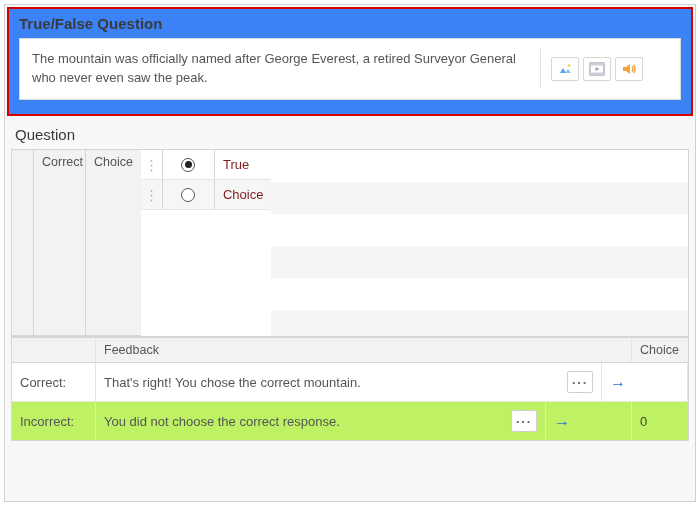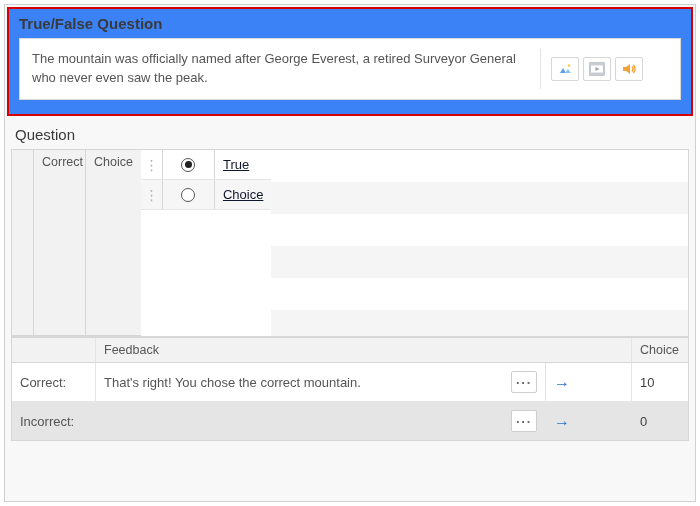--- a/index.html
+++ b/index.html
@@ -106,21 +106,21 @@
   }
   .choice-row:nth-child(odd) { background:#fff; }
   .choice-row:nth-child(even) { background:#f6f6f6; }
   .choice-row .col-handle {
     display:flex; align-items:center; justify-content:center;
     height:100%; color:#b0b0b0; cursor:grab; font-size:14px;
   }
   .choice-row .col-correct {
     display:flex; align-items:center; justify-content:center; height:100%;
   }
-  .choice-row .col-choice { padding: 0 8px; color:#0f172a;text-decoration:underline; }
+  .choice-row .col-choice { padding: 0 8px; color:#7f1d1d; }
   .radio {
     width:14px; height:14px; border:1.5px solid #555; border-radius:50%;
     display:flex; align-items:center; justify-content:center; cursor:pointer;
     background:#fff;
   }
   .radio.checked::after {
     content:""; width:7px; height:7px; background:#222; border-radius:50%;
   }
   .empty-stripes { flex:1; background:#fff; position:relative; }
   .empty-stripes::before {
@@ -133,21 +133,21 @@
     margin: 0 6px 6px 6px;
     border: 1px solid #d6d6d6;
     background: #fff;
   }
   .fb-header, .fb-row { display:flex; }
   .fb-header { background:#f2f2f2; border-bottom:1px solid #d6d6d6; font-size:12.5px; color:#555; }
   .fb-header > div { padding: 5px 8px; }
   .fb-row > div { padding: 8px 8px; display:flex; align-items:center; }
   .fb-row { border-bottom:1px solid #e6e6e6; }
   .fb-row:last-child { border-bottom:none; }
-  .fb-row.alt { background:#e5e5e5; }
+  .fb-row.alt { background:#bef264; }
   .fb-label-col { width: 84px; border-right:1px solid #e4e4e4; color:#555; }
   .fb-text-col  { flex: 1; border-right:1px solid #e4e4e4; color:#555; gap:6px; }
   .fb-branch-col{ width: 86px; border-right:1px solid #e4e4e4; justify-content:flex-start; }
   .fb-score-col { width: 56px; }
   .dots-btn {
     width:26px; height:22px; border:1px solid #cfcfcf; background:#fff;
     display:flex; align-items:center; justify-content:center;
     color:#666; font-weight:700; cursor:pointer; margin-left:auto;
     border-radius:2px; letter-spacing:1px;
   }
@@ -224,25 +224,25 @@
     <div id="feedback-body">
         <div class="fb-row">
           <div class="fb-label-col">Correct:</div>
           <div class="fb-text-col">
             <span style="flex:1">That's right! You chose the correct mountain.</span>
             <span class="dots-btn">···</span>
           </div>
           <div class="fb-branch-col">
             <span class="arrow">→</span>
           </div>
-          <div class="fb-score-col">10</div>
         </div>
         <div class="fb-row alt">
           <div class="fb-label-col">Incorrect:</div>
           <div class="fb-text-col">
+            <span style="flex:1">You did not choose the correct response.</span>
             <span class="dots-btn">···</span>
           </div>
           <div class="fb-branch-col">
             <span class="arrow">→</span>
           </div>
           <div class="fb-score-col">0</div>
         </div>
       </div>
   </div>
 

